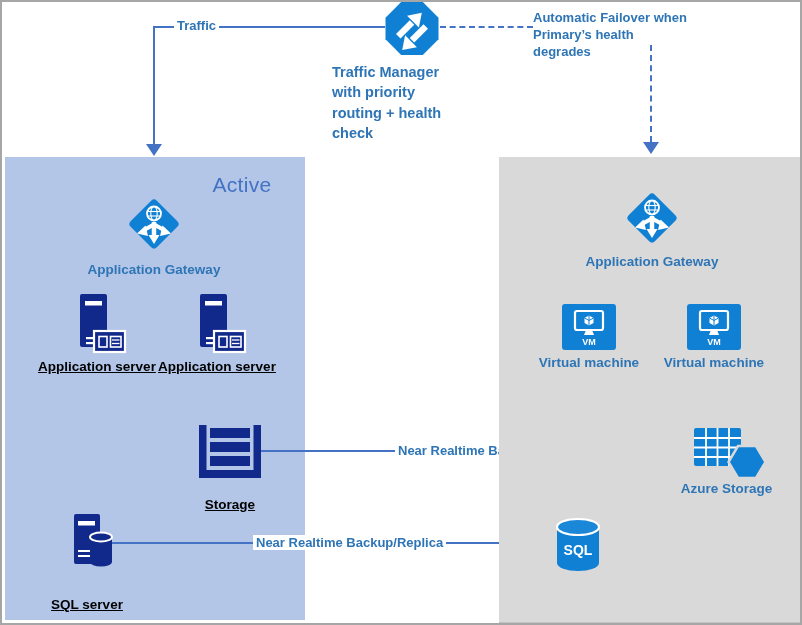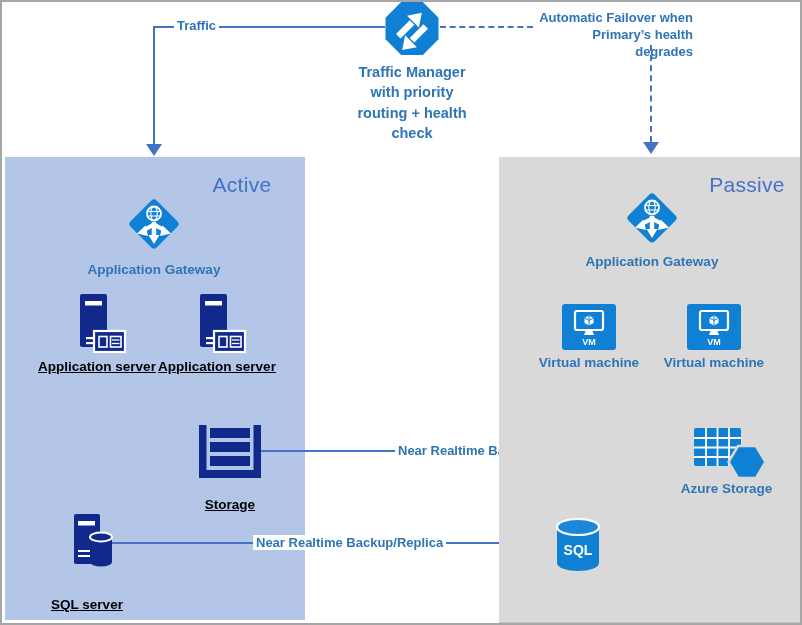--- a/index.html
+++ b/index.html
@@ -22,23 +22,23 @@
   .dash-v{position:absolute;width:0;border-left:2px dashed #4472c4;}
   .arrow-down{position:absolute;width:0;height:0;
     border-left:8px solid transparent;border-right:8px solid transparent;
     border-top:12px solid #4472c4;}
   .arrow-right{position:absolute;width:0;height:0;
     border-top:7px solid transparent;border-bottom:7px solid transparent;
     border-left:12px solid #4472c4;}
   .on-line-label{position:absolute;background:#ffffff;color:#2e75b6;
     font-size:13px;font-weight:600;padding:0 3px;white-space:nowrap;}
   .pre{white-space:pre-line;}
-  .tm-caption{position:absolute;left:330px;top:60px;width:160px;text-align:center;
+  .tm-caption{position:absolute;left:330px;top:60px;width:160px;text-align:left;
     color:#2e75b6;font-size:14.5px;font-weight:600;line-height:1.4;}
-  .failover{position:absolute;left:531px;top:8px;width:160px;text-align:right;
+  .failover{position:absolute;left:531px;top:8px;width:160px;text-align:left;
     color:#2e75b6;font-size:13px;font-weight:600;line-height:1.3;}
   svg{display:block;}
 </style>
 </head>
 <body>
 
 <div class="frame">
 
   <div class="line-h" style="left:152px;top:24px;width:231px;"></div>
   <div class="line-v" style="left:151px;top:24px;height:119px;"></div>
@@ -140,21 +140,20 @@
 
   <div class="line-h" style="left:259px;top:448px;width:430px;"></div>
   <div class="arrow-right" style="left:687px;top:442px;"></div>
   <div class="on-line-label" style="left:393px;top:441px;">Near Realtime Backup/Replica</div>
 
   <div class="line-h" style="left:110px;top:540px;width:434px;"></div>
   <div class="arrow-right" style="left:542px;top:534px;"></div>
   <div class="on-line-label" style="left:251px;top:533px;">Near Realtime Backup/Replica</div>
 
   <div class="region passive"></div>
-  <div class="region-title" style="left:695px;top:171px;width:100px;">Passive</div>
 
   <div class="abs" style="left:622px;top:187px;">
     <svg width="56" height="58" viewBox="0 0 56 58">
       <rect x="9.5" y="10.5" width="37" height="37" rx="4" transform="rotate(45 28 29)" fill="#0f80d4"></rect>
       <circle cx="28" cy="18.5" r="7" fill="none" stroke="#fff" stroke-width="1.8"></circle>
       <ellipse cx="28" cy="18.5" rx="3.2" ry="7" fill="none" stroke="#fff" stroke-width="1.1"></ellipse>
       <line x1="21.5" y1="16.5" x2="34.5" y2="16.5" stroke="#fff" stroke-width="1.1"></line>
       <line x1="22" y1="21" x2="34" y2="21" stroke="#fff" stroke-width="1.1"></line>
       <line x1="28" y1="27" x2="28" y2="41" stroke="#fff" stroke-width="4.5"></line>
       <polygon points="28,49 22.5,40 33.5,40" fill="#fff"></polygon>

